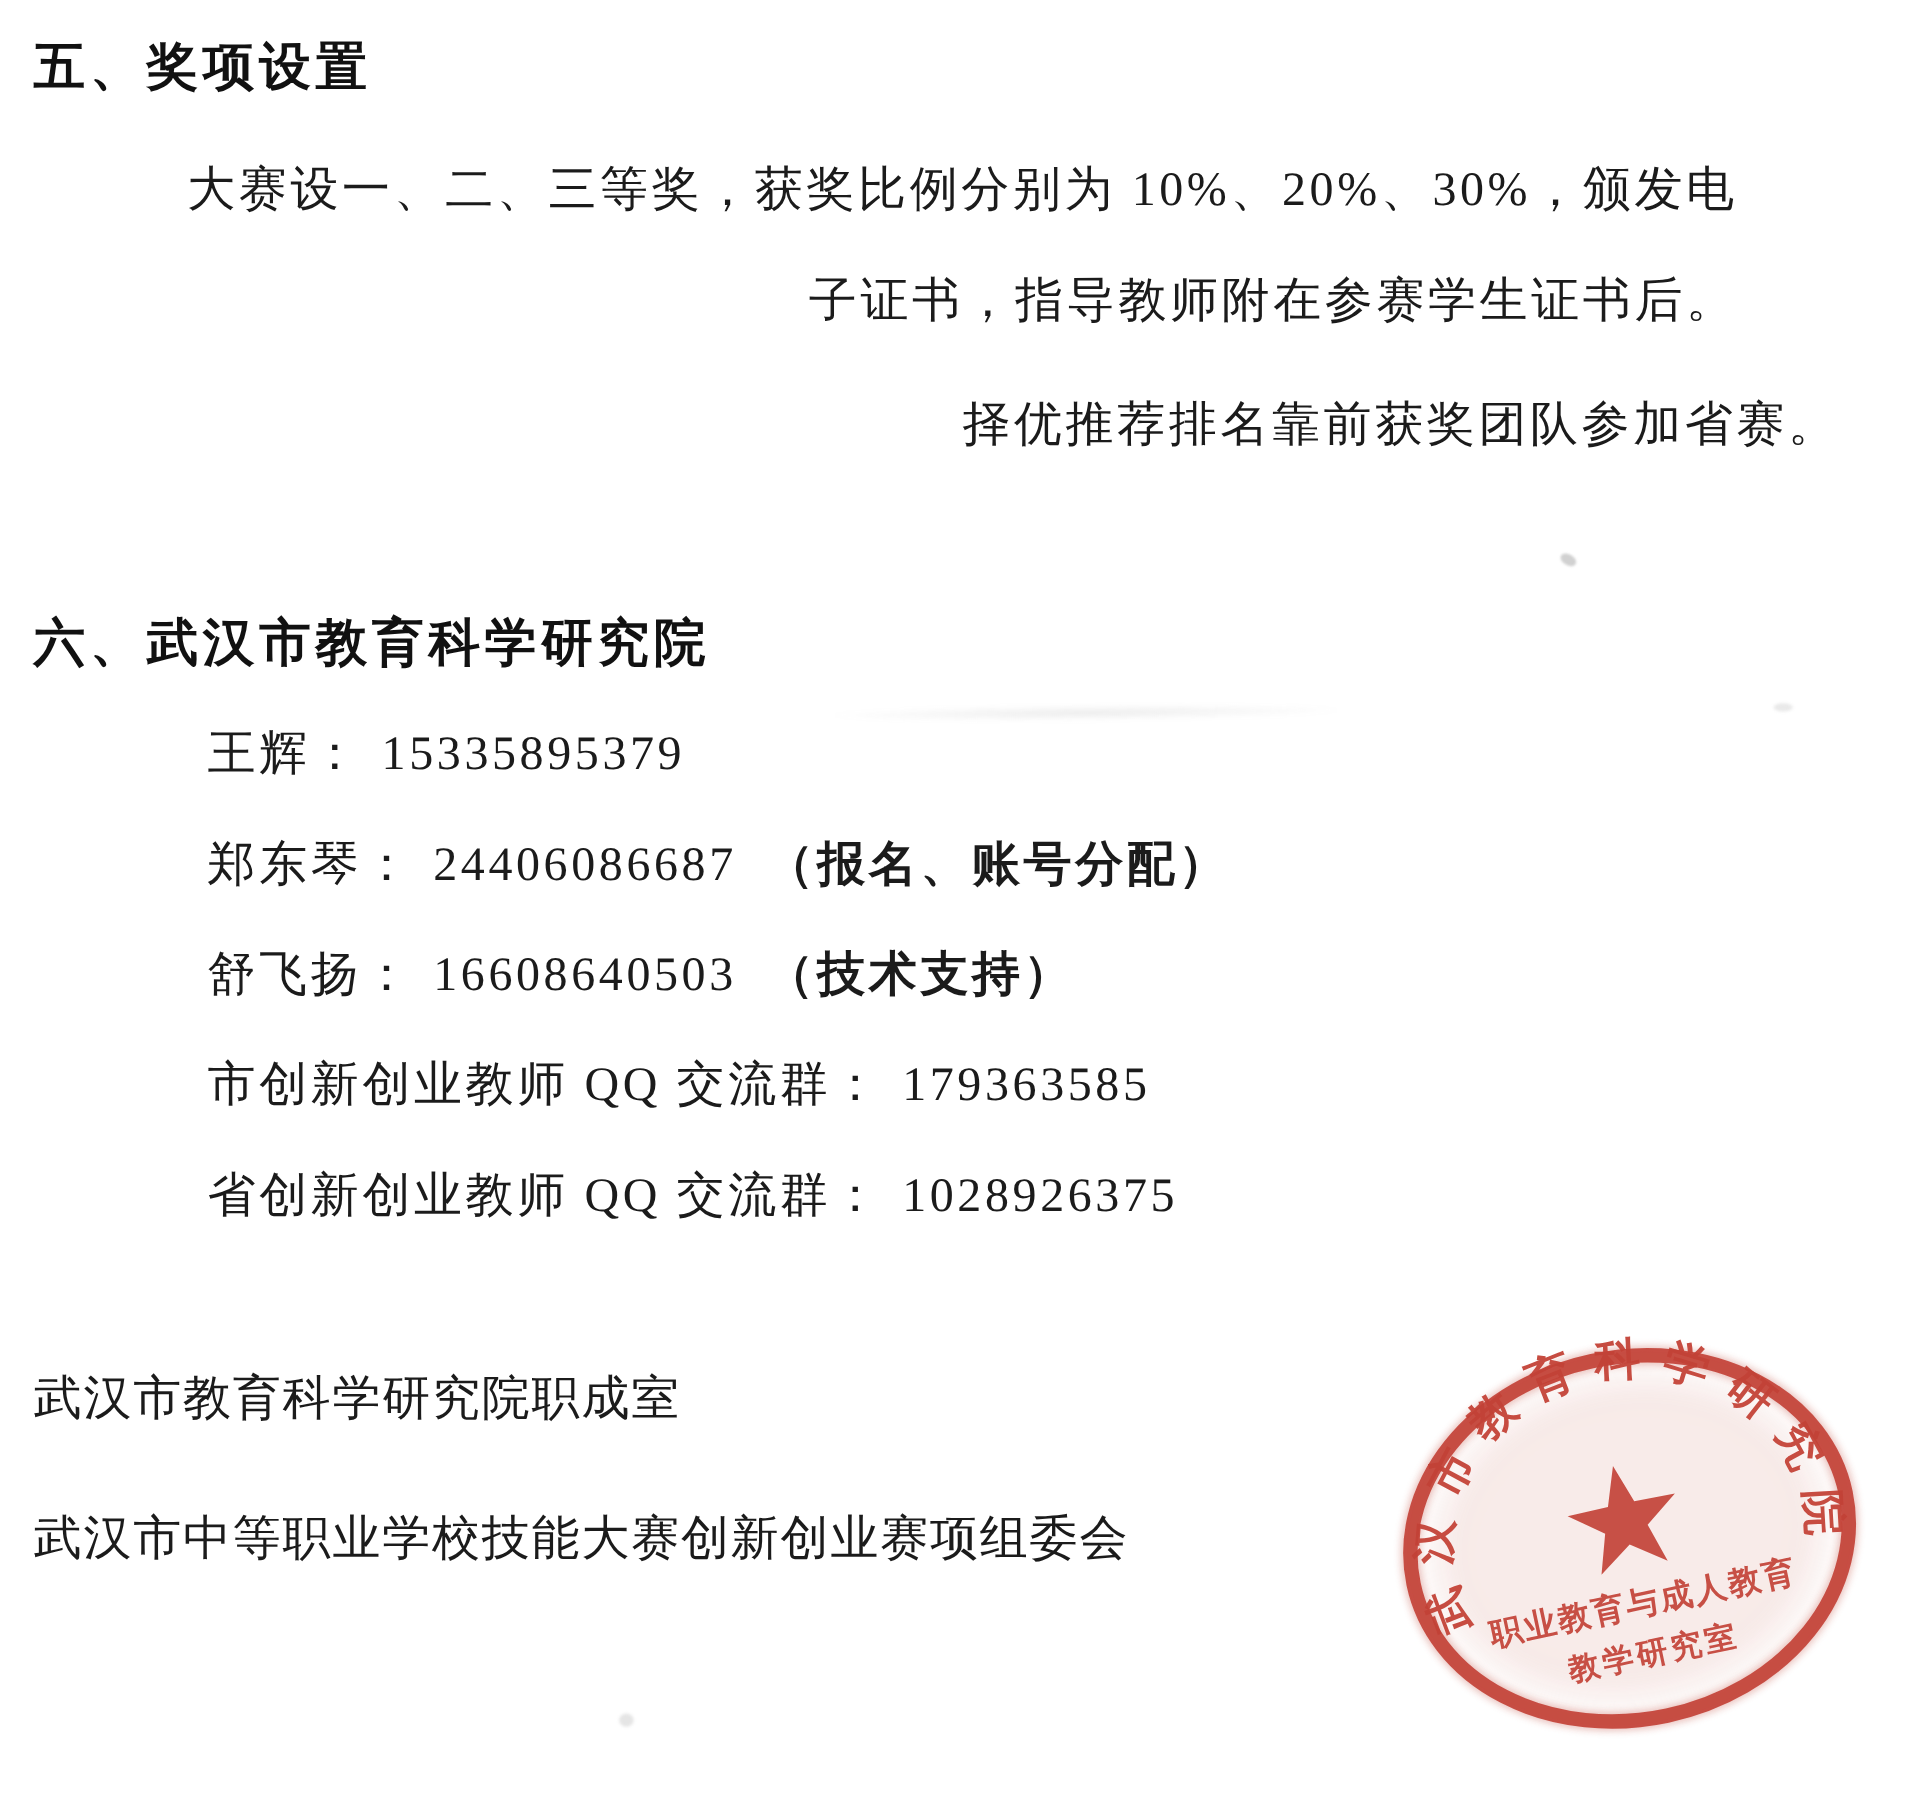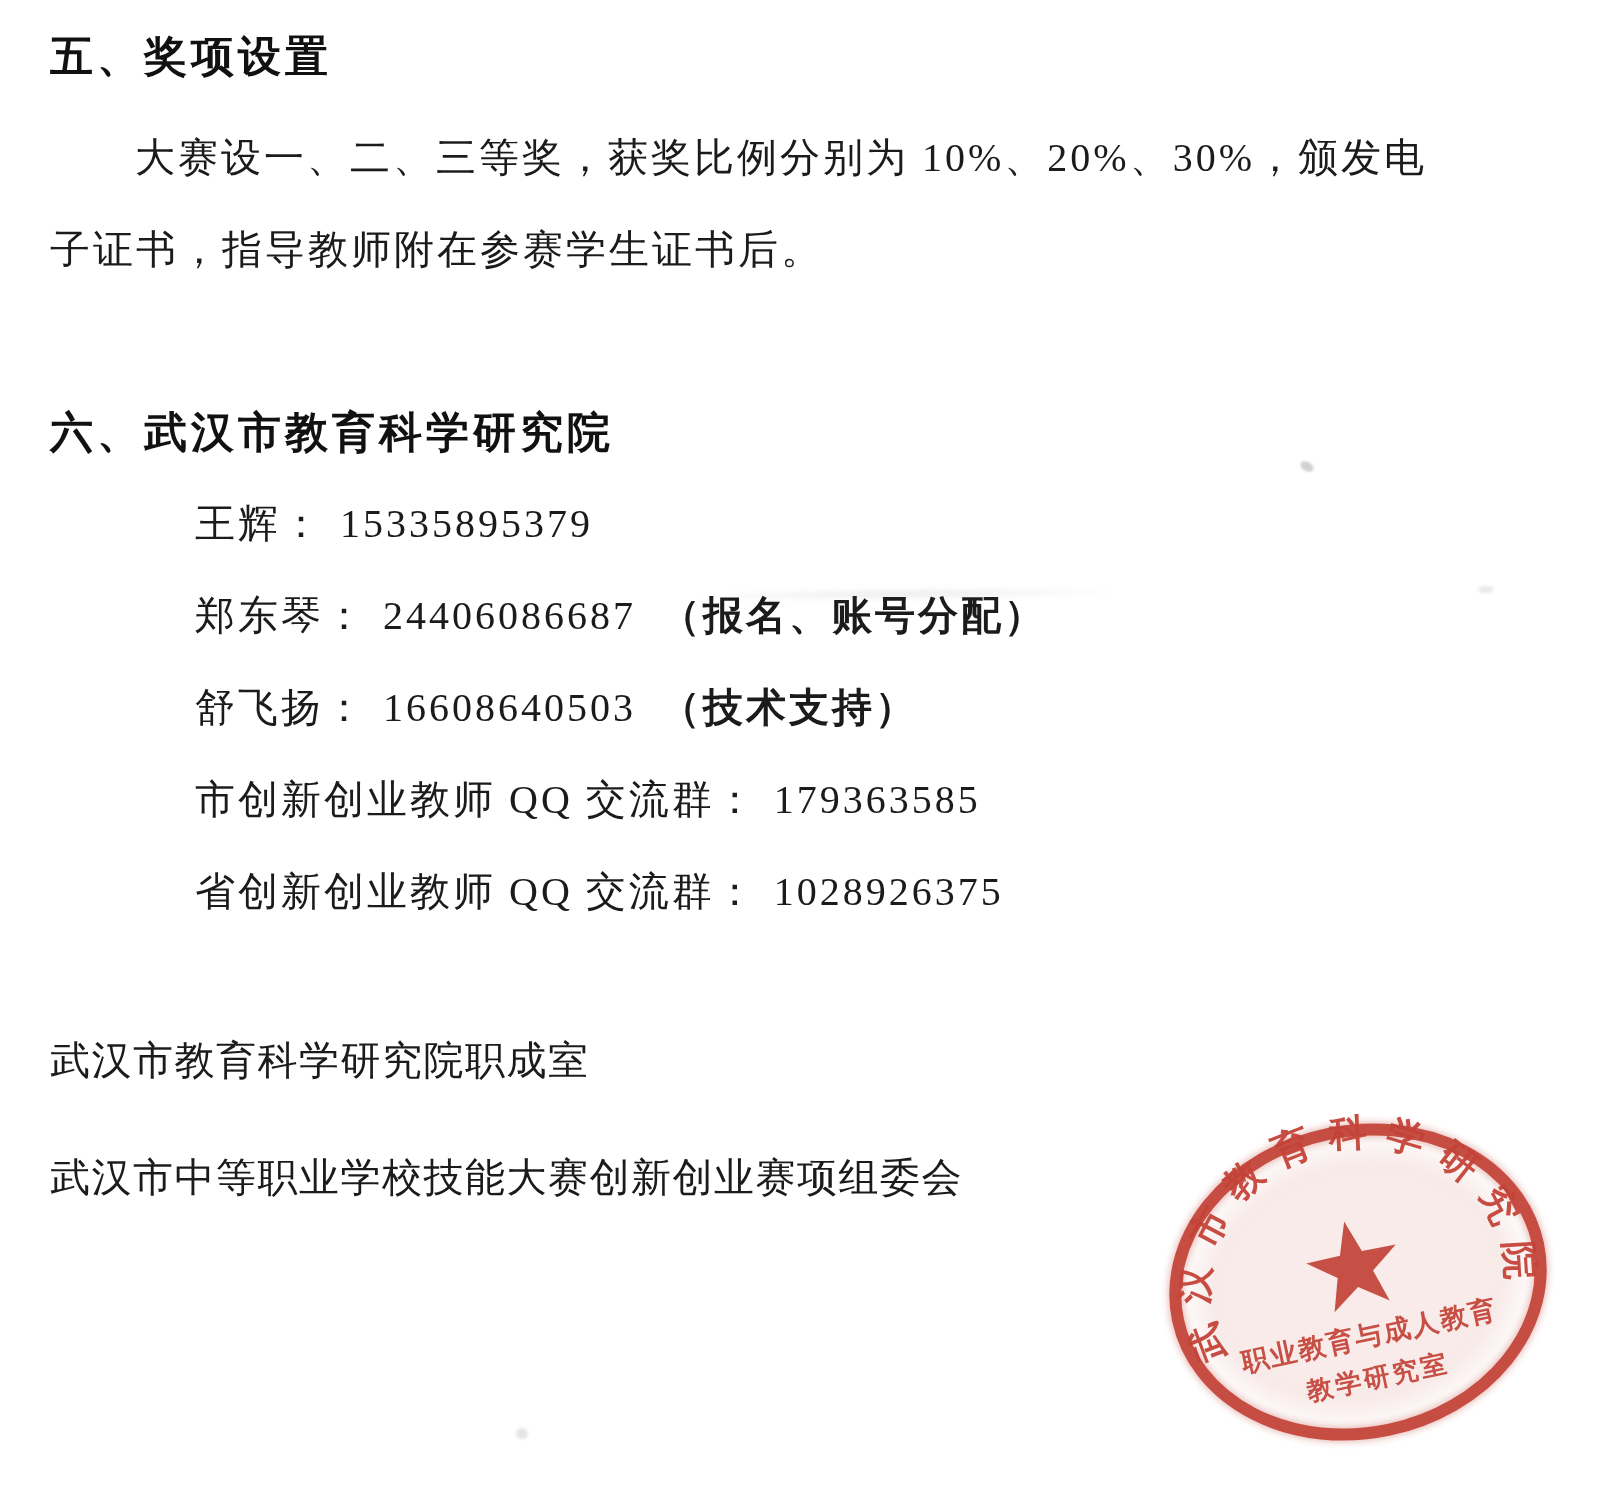--- a/index.html
+++ b/index.html
@@ -6,40 +6,41 @@
   body {
     width: 1600px; height: 1501px;
     background: #ffffff;
     font-family: "Liberation Serif", "DejaVu Serif", serif;
     color: #1b1b1b;
     overflow: hidden;
     position: relative;
   }
   .page {
     position: absolute; inset: 0;
-    padding: 22px 55px 0 50px;
+    padding: 22px 55px 0 28px;
     box-sizing: border-box;
   }
   .heading {
     font-family: "Liberation Sans", "DejaVu Sans", sans-serif;
     font-weight: bold;
     font-size: 43px;
     letter-spacing: 4px;
     line-height: 1.25;
     margin: 0;
     color: #111111;
   }
   .h1 { margin-top: 8px; }
   .h2 { margin-top: 110px; }
   .para {
     font-size: 40px;
     letter-spacing: 3px;
     line-height: 92px;
-    margin: 0;
+    margin: 12px;
     color: #1b1b1b;
+    text-align: right;
   }
   .p1 { margin-top: 28px; text-indent: 85px; max-width: 1408px; }
   .p2 { margin-top: 12px; text-indent: 85px; }
   .contacts { margin-top: 18px; padding-left: 145px; }
   .contact-line {
     font-size: 40px;
     letter-spacing: 3px;
     line-height: 92px;
     white-space: nowrap;
   }
@@ -93,20 +94,21 @@
 </style>
 </head>
 <body>
 
 <div class="page">
 
   <h1 class="heading h1">五、奖项设置</h1>
 
   <p class="para p1">大赛设一、二、三等奖，获奖比例分别为 10%、20%、30%，颁发电子证书，指导教师附在参赛学生证书后。</p>
 
+  <p class="para p2">择优推荐排名靠前获奖团队参加省赛。</p>
 
   <h2 class="heading h2">六、武汉市教育科学研究院</h2>
 
   <div class="contacts">
     <div class="contact-line">
       <span class="c-name">王辉：</span><span class="c-phone">15335895379</span><span class="c-note"></span>
     </div>
     <div class="contact-line">
       <span class="c-name">郑东琴：</span><span class="c-phone">24406086687</span><span class="c-note">（报名、账号分配）</span>
     </div>

